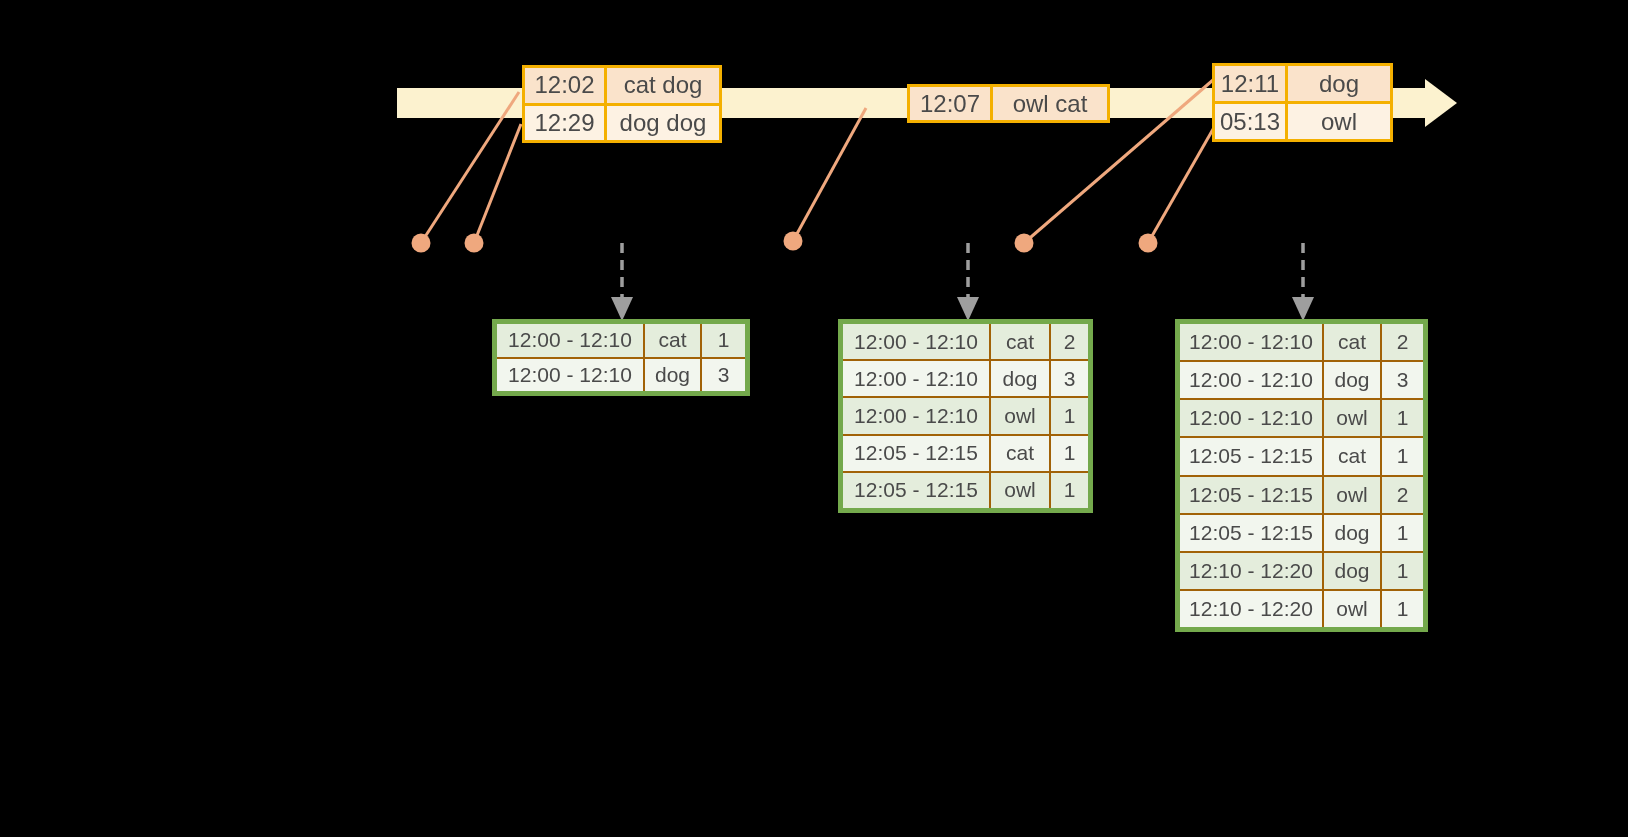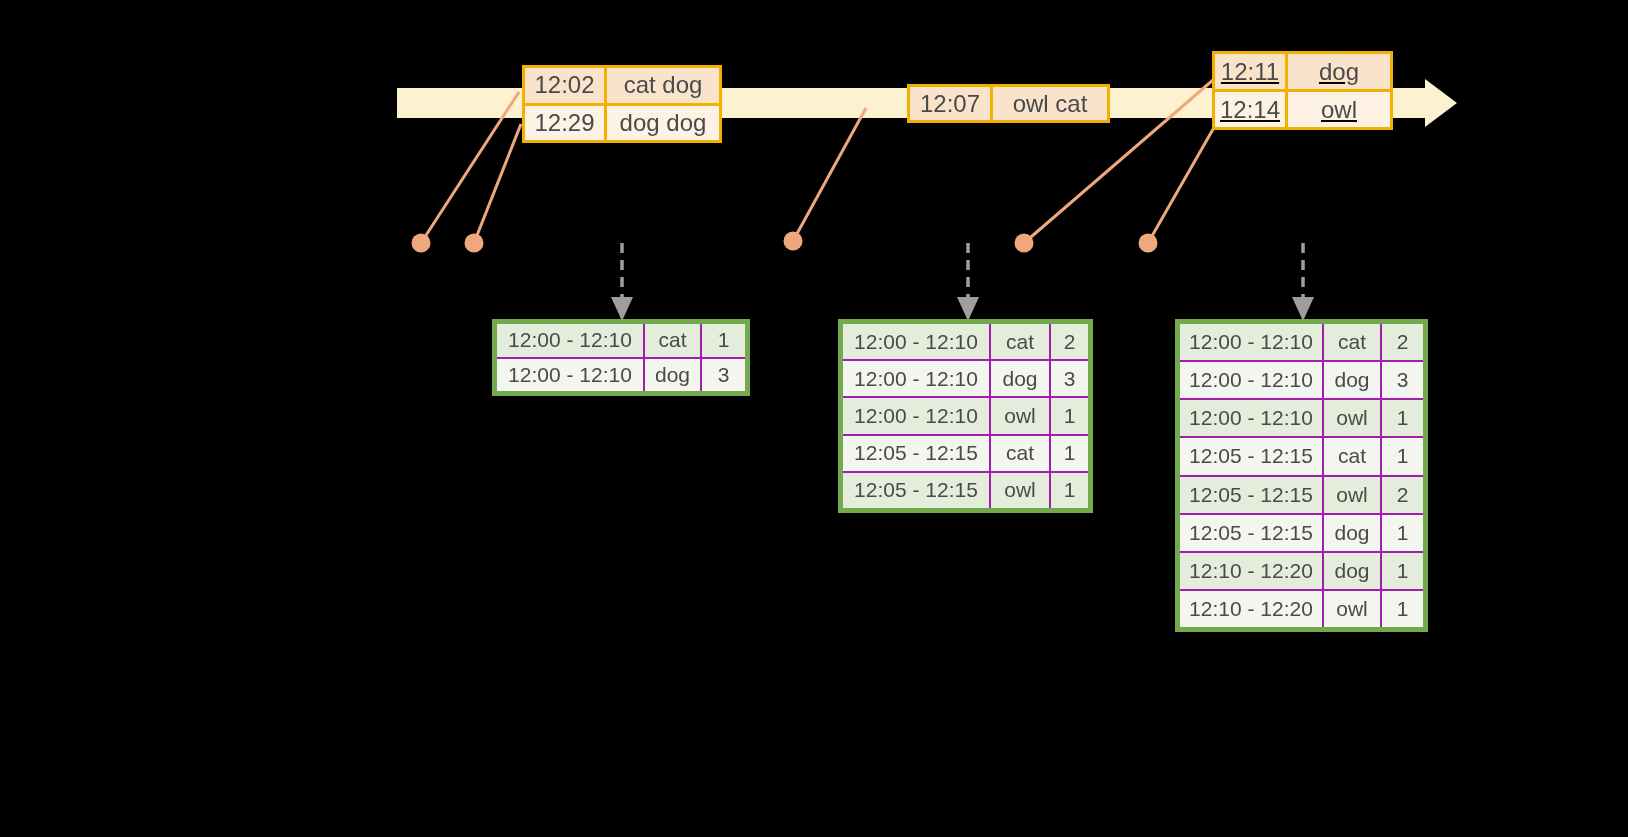--- a/index.html
+++ b/index.html
@@ -21,35 +21,35 @@
   .event-table .cell{
     display:flex;align-items:center;justify-content:center;
     font-size:24px;color:var(--text,#4A4A4A);white-space:nowrap;
   }
   .event-table .row-even > .cell{background:var(--event-row-dark,#FAE3CB);}
   .event-table .row-odd  > .cell{background:var(--event-row-light,#FDF2E3);}
 
   .result-table{
     position:absolute;display:grid;grid-auto-rows:1fr;gap:2px;
     border:5px solid var(--result-border,#74A94C);
-    background:#a21caf;box-sizing:border-box;
+    background:#a16207;box-sizing:border-box;
   }
   .result-table .cell{
     display:flex;align-items:center;justify-content:center;
     font-size:21px;color:var(--text,#4A4A4A);white-space:nowrap;
   }
   .result-table .row-even > .cell{background:var(--result-row-tint,#E4EDDC);}
   .result-table .row-odd  > .cell{background:var(--result-row-light,#F2F6EE);}
 
   .row{display:contents;}
 
   
   #event-table-1{left:522px;top:65px;width:200px;height:78px;grid-template-columns:79px 1fr;}
   #event-table-2{left:867px;top:84px;width:203px;height:39px;grid-template-columns:80px 1fr;margin-left:40px;}
-  #event-table-3{left:1212px;top:51px;width:181px;height:79px;grid-template-columns:70px 1fr;text-decoration:underline;}
+  #event-table-3{left:1212px;top:63px;width:181px;height:79px;grid-template-columns:70px 1fr;}
 
   #result-table-1{left:492px;top:319px;width:258px;height:77px;grid-template-columns:146px 55px 1fr;}
   #result-table-2{left:838px;top:319px;width:255px;height:194px;grid-template-columns:146px 58px 1fr;}
   #result-table-3{left:1175px;top:319px;width:253px;height:313px;grid-template-columns:142px 56px 1fr;}
 </style>
 </head>
 <body>
 
 <div class="stage">
 
@@ -100,21 +100,21 @@
     </div>
 
   <div id="event-table-3" class="event-table">
 
       <div class="row row-even">
         <div class="cell">12:11</div>
         <div class="cell">dog</div>
       </div>
 
       <div class="row row-odd">
-        <div class="cell">12:14</div>
+        <div class="cell">05:13</div>
         <div class="cell">owl</div>
       </div>
     </div>
 
   <div id="result-table-1" class="result-table">
 
       <div class="row row-even">
         <div class="cell">12:00 - 12:10</div>
         <div class="cell">cat</div>
         <div class="cell">1</div>

